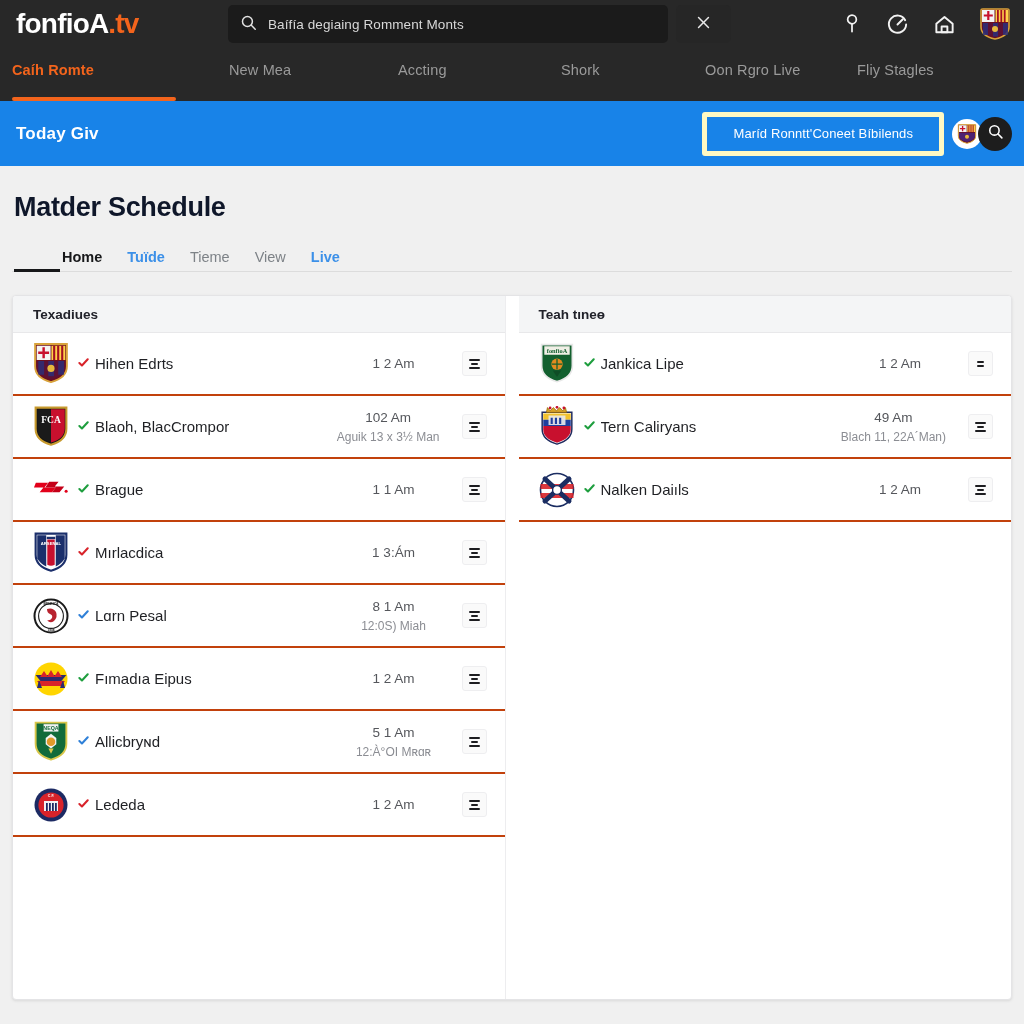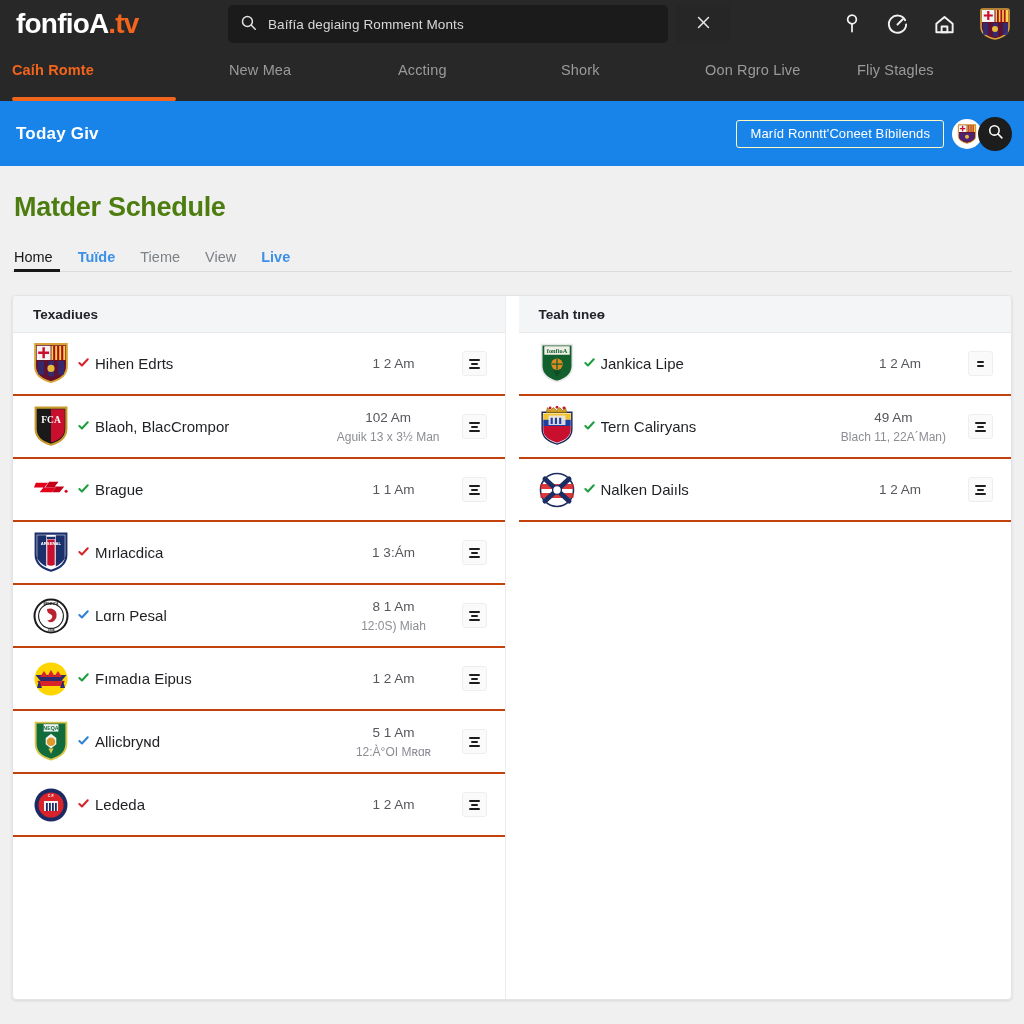--- a/index.html
+++ b/index.html
@@ -124,28 +124,28 @@
     letter-spacing: .2px;
   }
   .banner-right {
     position: absolute;
     right: 12px;
     display: flex;
     align-items: center;
     gap: 0;
   }
   .banner-pill {
-    height: 28px;
-    border: 1px solid #fef9c3;
+    height: 44px;
+    border: 5px solid #fef9c3;
     border-radius: 3px;
     color: #ffffff;
     font-size: 13px;
     display: flex;
     align-items: center;
-    padding: 0 13px;
+    padding: 0 26px;
     white-space: nowrap;
     cursor: pointer;
     letter-spacing: .1px;
   }
   .banner-avatar {
     margin-left: 8px;
     width: 30px; height: 30px;
     border-radius: 50%;
     background: #ffffff;
     display: flex; align-items: center; justify-content: center;
@@ -166,41 +166,41 @@
   
   .page {
     background: #f0f0f0;
     height: calc(1024px - 48px - 53px - 65px);
     padding: 0 12px;
   }
   .page-title {
     padding: 26px 0 0 2px;
     font-size: 27px;
     font-weight: 700;
-    color: #4d7c0f;
+    color: #0f172a;
     letter-spacing: -.3px;
   }
   .subtabs {
     position: relative;
     margin-top: 20px;
     display: flex;
     align-items: flex-end;
     gap: 25px;
     padding-left: 2px;
     height: 29px;
     border-bottom: 1px solid #dcdcdc;
   }
   .subtab {
     font-size: 14.5px;
     color: #888b90;
     cursor: pointer;
     padding-bottom: 6px;
     white-space: nowrap;
   }
-  .subtab.dark { color: #17181a; font-weight: 400; }
+  .subtab.dark { color: #17181a; font-weight: 700; margin-left: 48px; }
   .subtab.link { color: #3c90e8; font-weight: 700; }
   .subtab.plain { color: #7d8287; }
   .subtab-underline {
     position: absolute;
     left: 2px; bottom: -1px;
     width: 46px; height: 3px;
     background: #17181a;
   }
 
   

